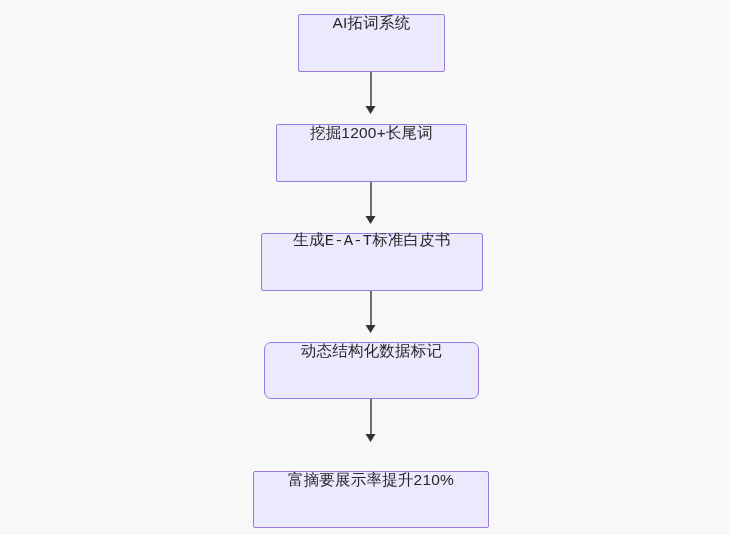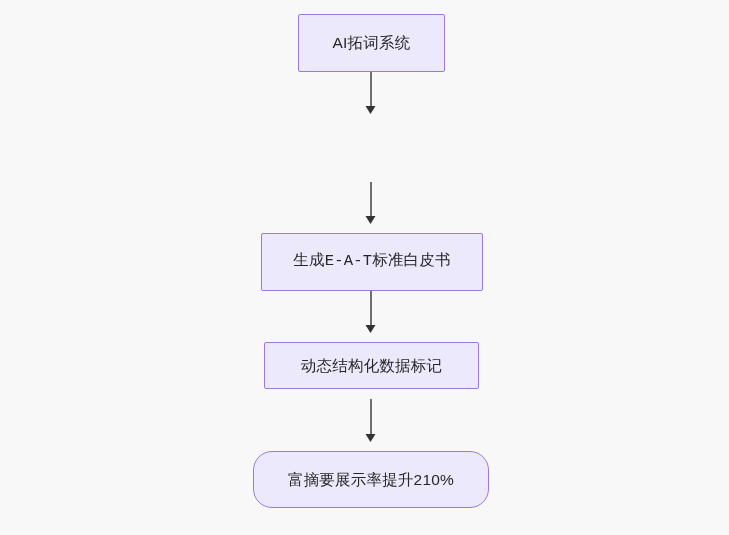--- a/index.html
+++ b/index.html
@@ -18,21 +18,21 @@
     width: 729px;
     height: 535px;
   }
   .node {
     position: absolute;
     box-sizing: border-box;
     background: #ece9fc;
     border: 1.6px solid #9a7ae0;
     border-radius: 2px;
     display: flex;
-    align-items: center;
+    align-items: flex-start;
     justify-content: center;
     color: #262626;
     font-size: 15.5px;
     line-height: 1;
     letter-spacing: 0.2px;
     white-space: nowrap;
   }
   .node-label {
     display: block;
     padding: 0 2px;
@@ -82,26 +82,29 @@
 
   <div class="edge" style="left:371px; top:399px; height:44px;">
     <div class="edge-line" style="height:36px;"></div>
     <div class="edge-head" style="top:35px;"></div>
   </div>
 
   <div class="node" style="left:298px; top:14px; width:147px; height:58px;">
     <span class="node-label">AI拓词系统</span>
   </div>
 
+  <div class="node" style="left:276px; top:124px; width:191px; height:58px;">
+    <span class="node-label">挖掘1200+长尾词</span>
+  </div>
 
   <div class="node" style="left:261px; top:233px; width:222px; height:58px;font-family:Liberation Mono, monospace;">
     <span class="node-label">生成E-A-T标准白皮书</span>
   </div>
 
-  <div class="node" style="left:264px; top:342px; width:215px; height:47px;">
+  <div class="node" style="left:264px; top:342px; width:215px; height:57px;border-radius:7px;">
     <span class="node-label">动态结构化数据标记</span>
   </div>
 
-  <div class="node" style="left:253px; top:451px; width:236px; height:57px;border-radius:19px;">
+  <div class="node" style="left:253px; top:471px; width:236px; height:57px;">
     <span class="node-label">富摘要展示率提升210%</span>
   </div>
 
 </div>
 
 </body></html>

